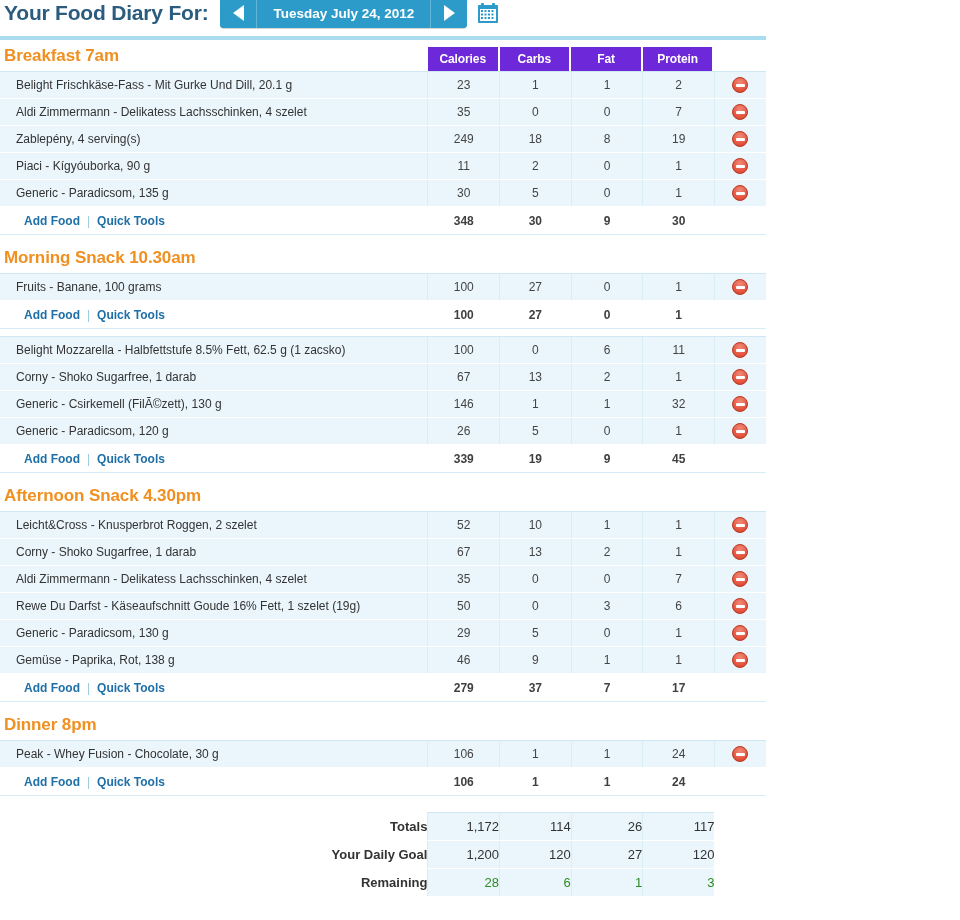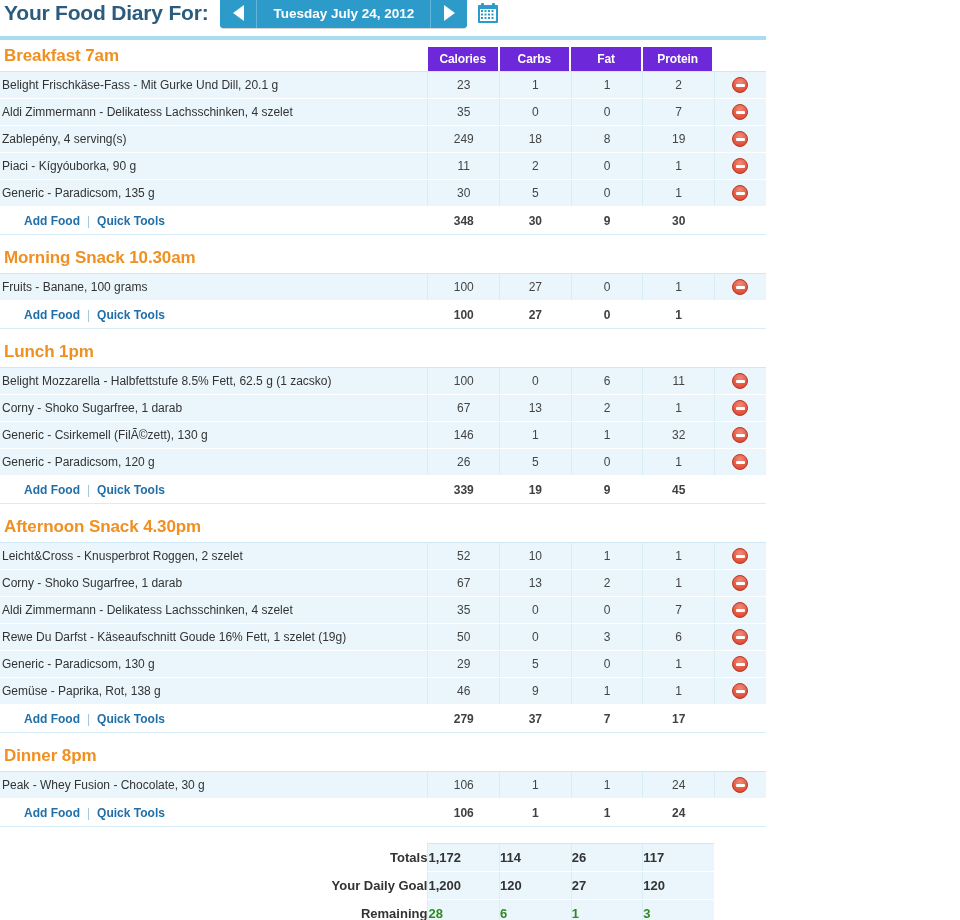--- a/index.html
+++ b/index.html
@@ -122,21 +122,21 @@
   }
 
   
   .food-row td {
     background: #eaf6fc;
     border-bottom: 1px solid #ffffff;
     border-top: 1px solid #cfe8f4;
     height: 26px;
   }
   .food-row td.name {
-    padding-left: 2px;
+    padding-left: 16px;
     font-size: 12px;
     color: #333333;
     white-space: nowrap;
     overflow: hidden;
     text-overflow: ellipsis;
   }
   .food-row td.num {
     text-align: center;
     font-size: 12px;
     color: #444444;
@@ -207,22 +207,22 @@
   .summary td { padding: 0; }
   .sum-label {
     text-align: right;
     padding-right: 14px;
     font-weight: bold;
     font-size: 13px;
     color: #333333;
     height: 27px;
   }
   .sum-num {
-    text-align: left;
-    font-weight: bold;
+    text-align: right;
+    font-weight: normal;
     font-size: 13px;
     background: #eaf6fc;
     border-left: 1px solid #d9edf7;
     border-bottom: 1px solid #ffffff;
     border-top: 1px solid #cfe8f4;
     color: #333333;
     height: 27px;
   }
   .sum-num.green { color: #2e8b22; }
   .sum-pad { background: #ffffff; }
@@ -364,24 +364,20 @@
           <td class="links"><a class="link">Add Food</a><span class="sep">|</span><a class="link">Quick Tools</a></td>
           <td class="num">100</td>
           <td class="num">27</td>
           <td class="num">0</td>
           <td class="num">1</td>
           <td></td>
         </tr>
         <tr class="spacer">
           <td colspan="6"></td>
         </tr>
-        <tr class="meal-head">
-          <td>Lunch 1pm</td>
-          <td colspan="5"></td>
-        </tr>
         <tr class="food-row">
           <td class="name" title="Belight Mozzarella - Halbfettstufe 8.5% Fett, 62.5 g (1 zacsko)">Belight Mozzarella - Halbfettstufe 8.5% Fett, 62.5 g (1 zacsko)</td>
           <td class="num">100</td>
           <td class="num">0</td>
           <td class="num">6</td>
           <td class="num">11</td>
           <td class="act"><span class="remove-icon"></span></td>
         </tr>
         <tr class="food-row">
           <td class="name" title="Corny - Shoko Sugarfree, 1 darab">Corny - Shoko Sugarfree, 1 darab</td>

